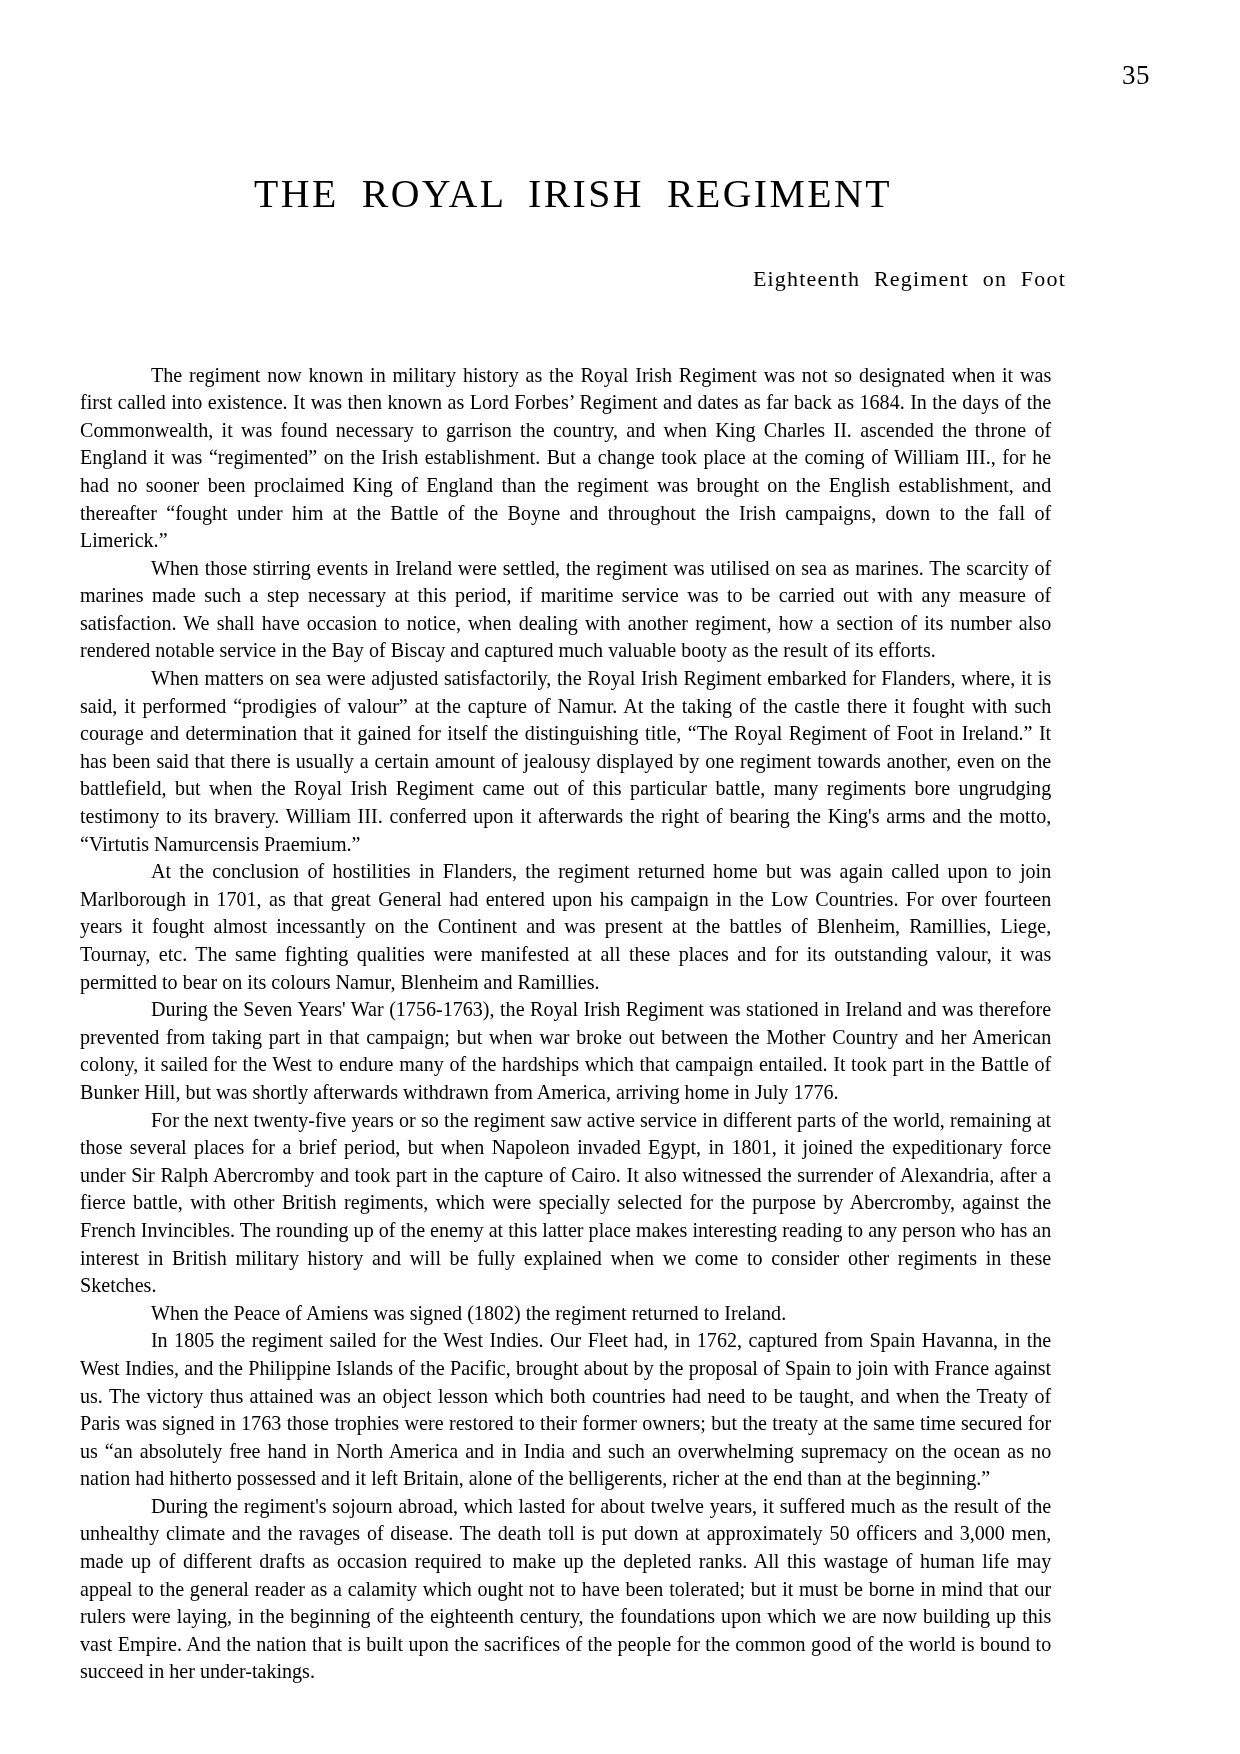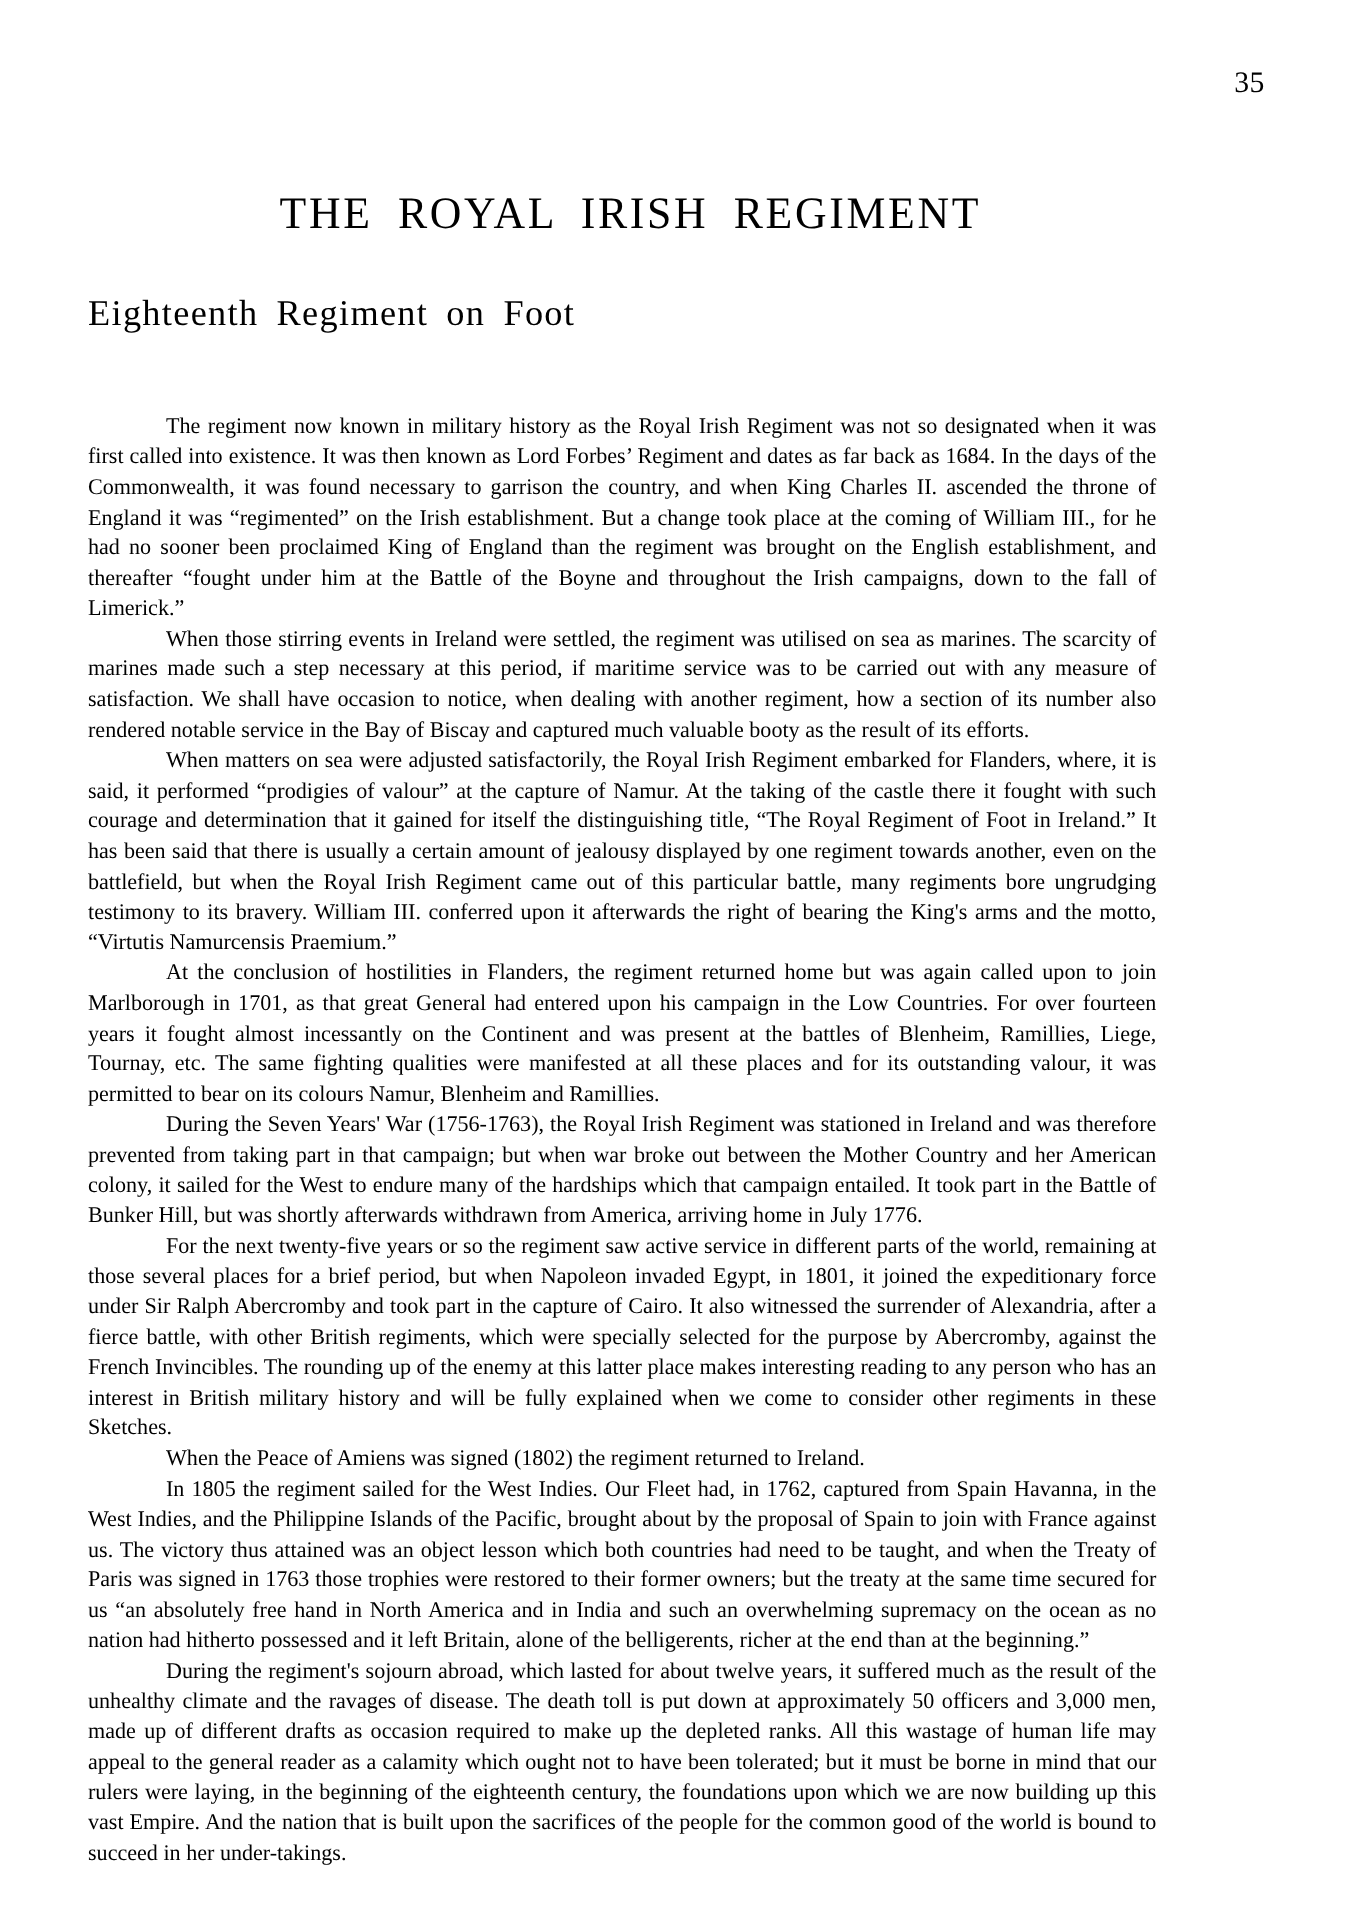--- a/index.html
+++ b/index.html
@@ -48,22 +48,22 @@
     letter-spacing: 2.5px;
     word-spacing: 11px;
     margin: 0;
     padding: 0;
     line-height: 1.15;
     transform: scaleX(0.97);
     transform-origin: center;
   }
 
   .doc-subtitle {
-    text-align: left;
-    font-size: 33px;
+    text-align: right;
+    font-size: 22px;
     font-weight: normal;
     letter-spacing: 1.2px;
     word-spacing: 7px;
     margin: 49px 0 0 0;
     padding: 0;
     line-height: 1.2;
   }
 
   .body-text {
     margin-top: 69px;

